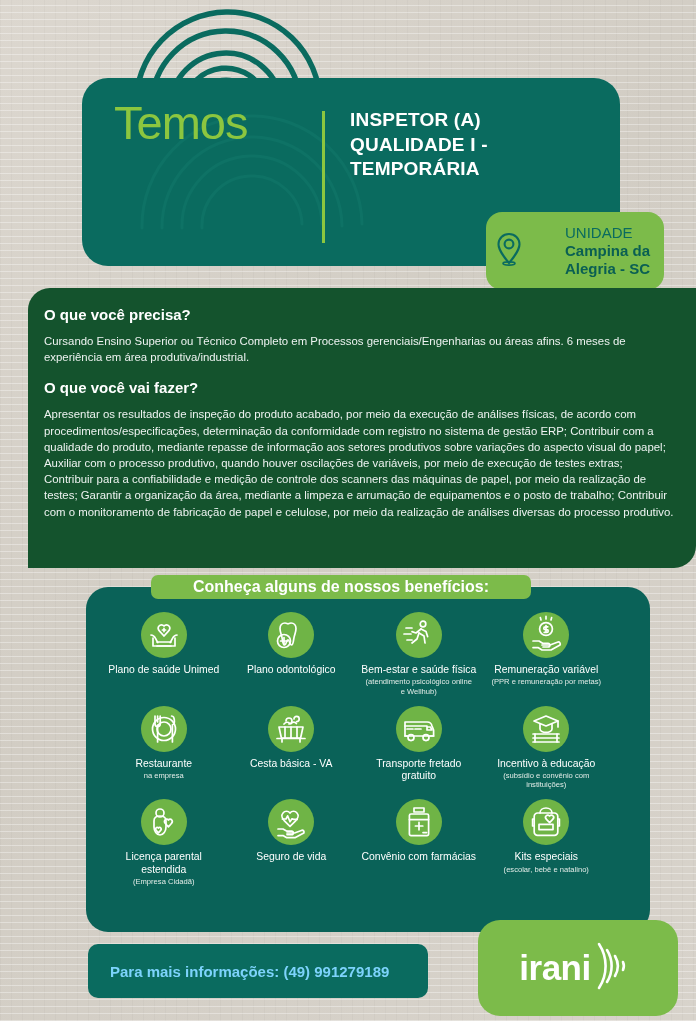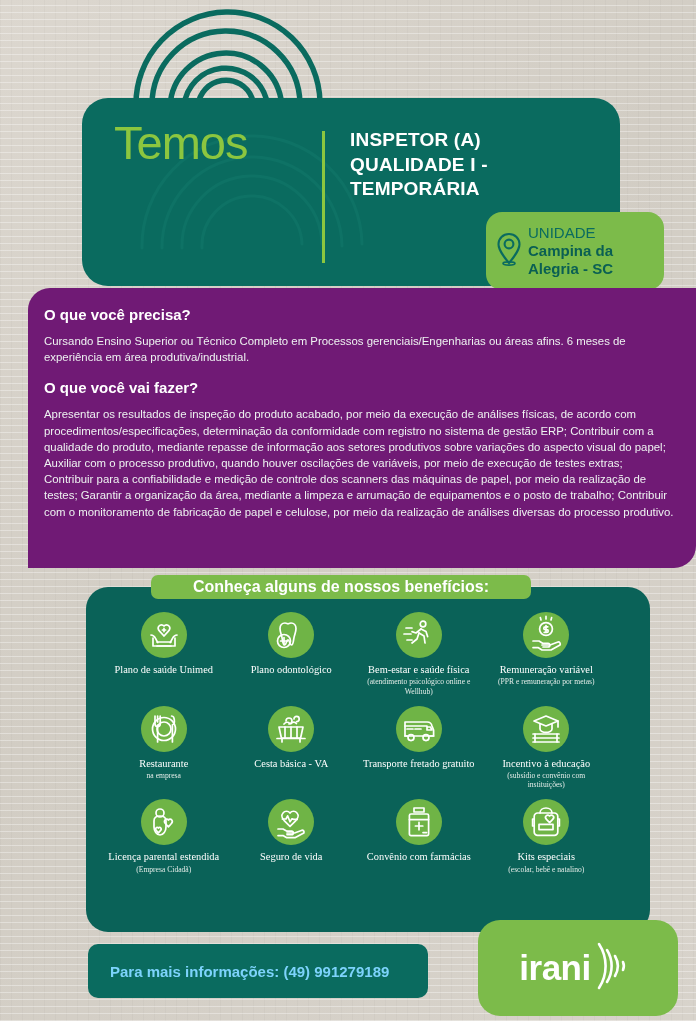--- a/index.html
+++ b/index.html
@@ -17,21 +17,21 @@
       linear-gradient(135deg,#dcd7cf 0%,#d2cdc4 45%,#d8d3cb 100%);
     opacity:1;
   }
 
   
   #top-arcs{position:absolute;left:118px;top:-2px;width:260px;height:108px;}
   #top-arcs svg{display:block;}
 
   
   #header-card{
-    position:absolute;left:82px;top:98px;width:538px;height:188px;
+    position:absolute;left:82px;top:78px;width:538px;height:188px;
     background:#0a6b5f;border-radius:26px;
   }
   #header-arcs{position:absolute;left:50px;top:-40px;width:300px;height:200px;opacity:.5;overflow:hidden;}
   #temos-vagas{
     position:absolute;left:32px;top:22px;width:250px;color:#8cc63f;
     line-height:.98;
   }
   #temos-vagas .l1{font-size:47px;font-weight:400;letter-spacing:-1px;display:block;}
   #temos-vagas .l2{font-size:55px;font-weight:bold;letter-spacing:-1px;display:block;}
   #header-divider{
@@ -42,28 +42,28 @@
     color:#ffffff;font-size:19px;font-weight:bold;line-height:1.3;
     letter-spacing:.2px;
   }
   
   #unit-badge{
     position:absolute;left:486px;top:212px;width:178px;height:78px;
     background:#7cbb4a;border-radius:16px;display:flex;align-items:center;gap:6px;
     padding:0 10px;box-sizing:border-box;
   }
   #unit-badge .pin{flex:0 0 auto;}
-  #unit-text{line-height:1.18;}
+  #unit-text{line-height:1.18;margin-left:37px;}
   #unit-text .lbl{display:block;color:#0a6b5f;font-size:15px;font-weight:400;}
   #unit-text .v1,#unit-text .v2{display:block;color:#0a5f53;font-size:15px;font-weight:bold;}
 
   
   #desc-panel{
     position:absolute;left:28px;top:288px;width:668px;height:280px;
-    background:#701a75;
+    background:#14532d;
     border-radius:22px 0 22px 0;
     box-sizing:border-box;padding:16px 22px 10px 16px;
   }
   .sec-head{color:#ffffff;font-size:15px;font-weight:bold;margin:2px 0 10px 0;}
   .sec-body{color:#eef3f1;font-size:11.4px;line-height:1.42;}
   #desc-req{margin-bottom:14px;}
 
   
   #benefits-panel{
     position:absolute;left:86px;top:587px;width:564px;height:345px;
@@ -73,21 +73,21 @@
     position:absolute;left:151px;top:575px;width:380px;height:24px;
     background:#7cbb4a;border-radius:7px;
     color:#ffffff;font-size:16px;font-weight:bold;
     display:flex;align-items:center;justify-content:center;
   }
   #benefits-grid{
     position:absolute;left:100px;top:612px;width:510px;
     display:grid;grid-template-columns:repeat(4,1fr);
     row-gap:10px;
   }
-  .benefit{display:flex;flex-direction:column;align-items:center;text-align:center;font-family:Liberation Serif, serif;}
+  .benefit{display:flex;flex-direction:column;align-items:center;text-align:center;}
   .b-circle{
     width:46px;height:46px;border-radius:50%;background:#6fb446;
     display:flex;align-items:center;justify-content:center;margin-bottom:6px;
   }
   .b-label{color:#ffffff;font-size:10.4px;line-height:1.2;max-width:118px;}
   .b-sub{color:#e3ece8;font-size:7.6px;line-height:1.2;max-width:110px;margin-top:1px;}
 
   
   #contact-bar{
     position:absolute;left:88px;top:944px;width:340px;height:54px;

